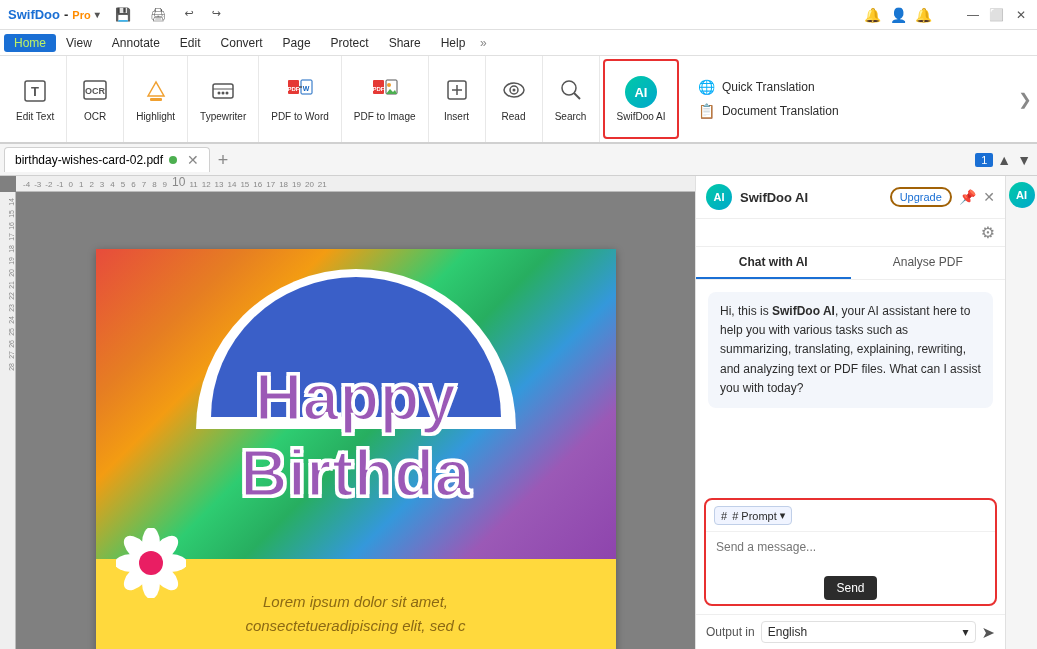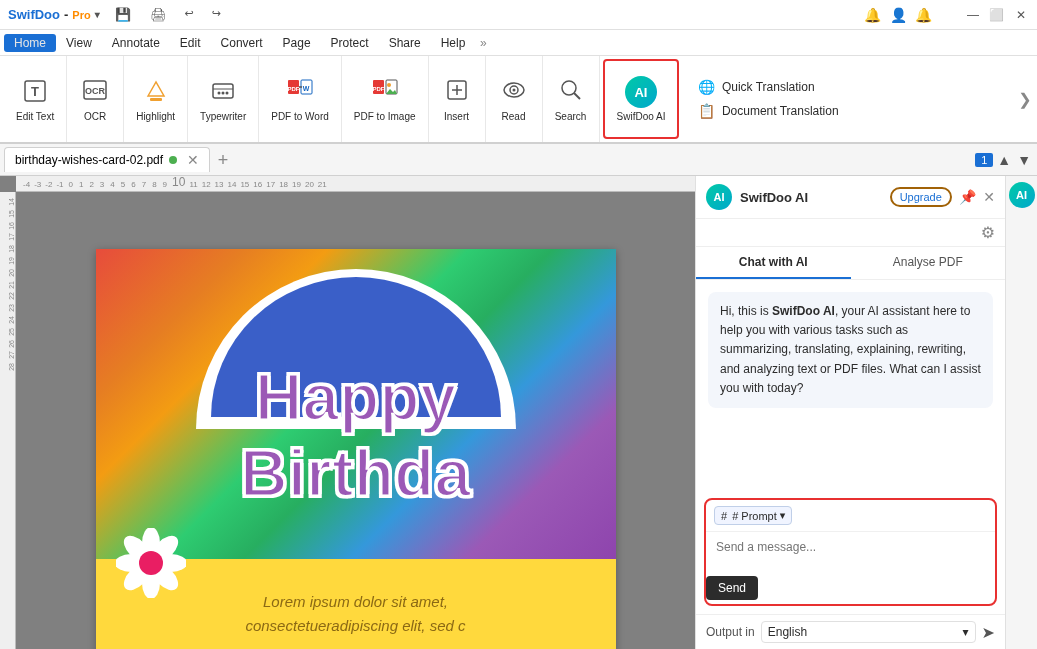--- a/index.html
+++ b/index.html
@@ -20,21 +20,21 @@
     
     .menu-bar {
       display: flex; align-items: center; height: 26px;
       background: #ffffff; border-bottom: 1px solid #e0e0e0;
       padding: 0 4px;
     }
     .menu-item {
       padding: 2px 10px; font-size: 12px; color: #2c2c2c;
       cursor: pointer; border-radius: 3px;
     }
-    .menu-item.active { background: #1a6fd4; color: #e5e5e5; }
+    .menu-item.active { background: #1a6fd4; color: #bef264; }
 
     
     .ribbon {
       display: flex; align-items: stretch; height: 88px;
       background: #ffffff; border-bottom: 2px solid #d0d0d0;
       padding: 0 4px; position: relative;
     }
     .ribbon-group {
       display: flex; flex-direction: column; align-items: center;
       padding: 4px 6px; border-right: 1px solid #e8e8e8;
@@ -189,21 +189,21 @@
       background: #f0f4ff; border: 1px solid #c0cfe8;
       border-radius: 4px; padding: 2px 6px; font-size: 11px; color: #2c2c2c;
       cursor: pointer;
     }
     .ai-message-input {
       border: none; outline: none; padding: 8px 10px;
       font-size: 12px; color: #0c4a6e; resize: none; height: 40px;
       font-family: inherit; width: 100%;
     }
     .ai-send-row {
-      display: flex; align-items: center; justify-content: flex-start;
+      display: flex; align-items: center; justify-content: center;
       padding: 4px 0;
     }
     .ai-send-btn {
       background: #2c2c2c; color: white; border: none;
       padding: 5px 12px; border-radius: 4px; font-size: 12px;
       cursor: pointer;
     }
 
     .ai-output-row {
       display: flex; align-items: center; padding: 6px 10px;

